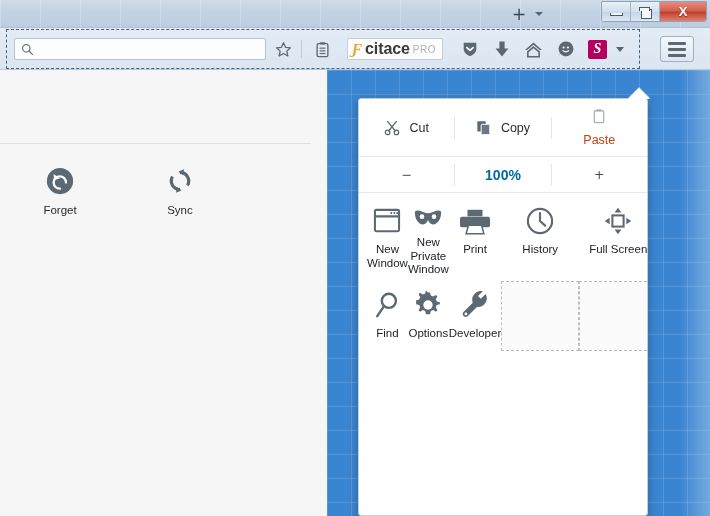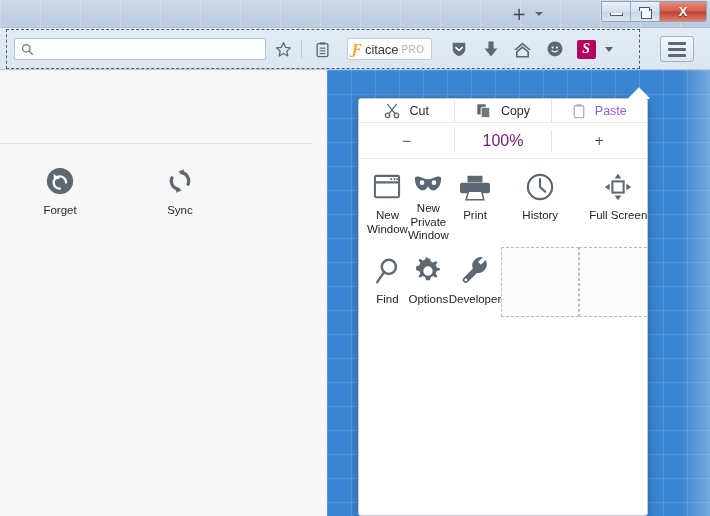--- a/index.html
+++ b/index.html
@@ -115,21 +115,21 @@
 
   .citace {
     height: 22px; margin-left: 10px; padding: 0 6px 0 4px;
     background: #fdfdfd; border: 1px solid #c3cdd7; border-radius: 2px;
     display: flex; align-items: center; gap: 3px;
   }
   .citace .c-glyph {
     font-family: "Liberation Serif", serif; font-size: 15px; font-style: italic;
     color: #f0a22e; line-height: 1; font-weight: bold;
   }
-  .citace .c-name { font-size: 13px; font-weight: normal; color: #3a3a3a; letter-spacing: -0.1px; text-align: center;}
+  .citace .c-name { font-size: 16px; font-weight: bold; color: #3a3a3a; letter-spacing: -0.1px; text-align: center;}
   .citace .c-pro  { font-size: 10px; color: #aeb2b6; letter-spacing: 0.5px; }
 
   .sbadge {
     width: 19px; height: 19px; margin-left: 7px;
     background: #b5005e; color: #fff; border-radius: 2px;
     display: flex; align-items: center; justify-content: center;
     font-family: "Liberation Serif", serif; font-weight: bold; font-size: 14px;
     font-style: italic;
   }
   .smalldrop {
@@ -195,40 +195,40 @@
     position: absolute; left: 628px; top: 88px;
     width: 0; height: 0;
     border-left: 11px solid transparent;
     border-right: 11px solid transparent;
     border-bottom: 11px solid #fff;
     filter: drop-shadow(0 -1px 0 #c6cdd4);
     z-index: 5;
   }
 
   .edit-row {
-    display: flex; align-items: center; height: 24px;
+    display: flex; align-items: center; height: 58px;
     border-bottom: 1px solid #e6e8ea;
   }
   .edit-item {
     flex: 1; display: flex; align-items: center; justify-content: center; gap: 9px;
     height: 100%; font-size: 12.5px; color: #2b2b2b;
   }
-  .edit-item.disabled { color: #8b5cf6; }
+  .edit-item.disabled { color: #c2410c; flex-direction: column; }
   .edit-sep { width: 1px; height: 22px; background: #e2e5e8; }
 
   .zoom-row {
     display: flex; align-items: center; height: 36px;
     border-bottom: 1px solid #e6e8ea;
   }
   .zoom-item {
     flex: 1; display: flex; align-items: center; justify-content: center;
     height: 100%; font-size: 12.5px; color: #474d53;
     font-family: "DejaVu Sans", sans-serif;
   }
-  .zoom-item.lbl { font-family: "Liberation Sans", sans-serif; font-size: 16px; color: #701a75; }
+  .zoom-item.lbl { font-family: "Liberation Sans", sans-serif; font-size: 14px; color: #0369a1; font-weight: bold; }
 
   .grid {
     display: grid;
     grid-template-columns: repeat(5, 1fr);
     padding-left: 8px;
   }
   .cell {
     height: 84px;
     display: flex; flex-direction: column; align-items: center; justify-content: flex-start;
     padding-top: 10px;

